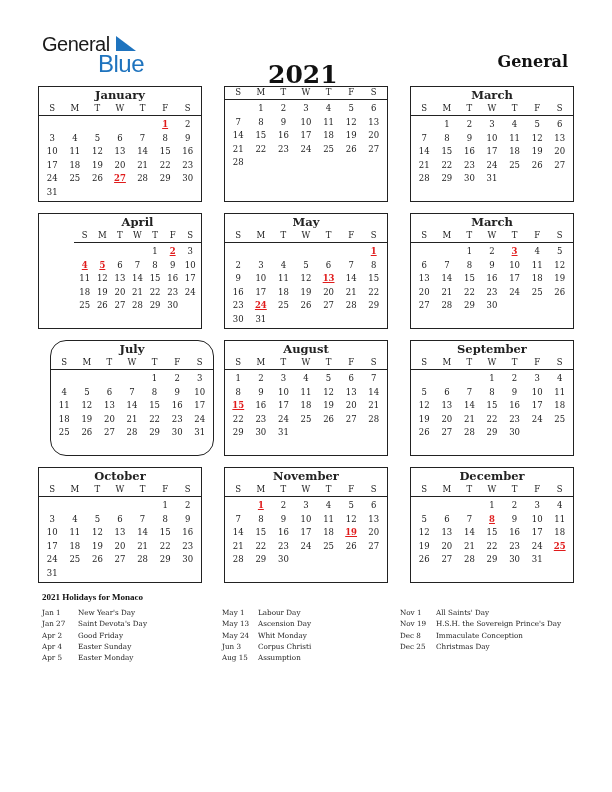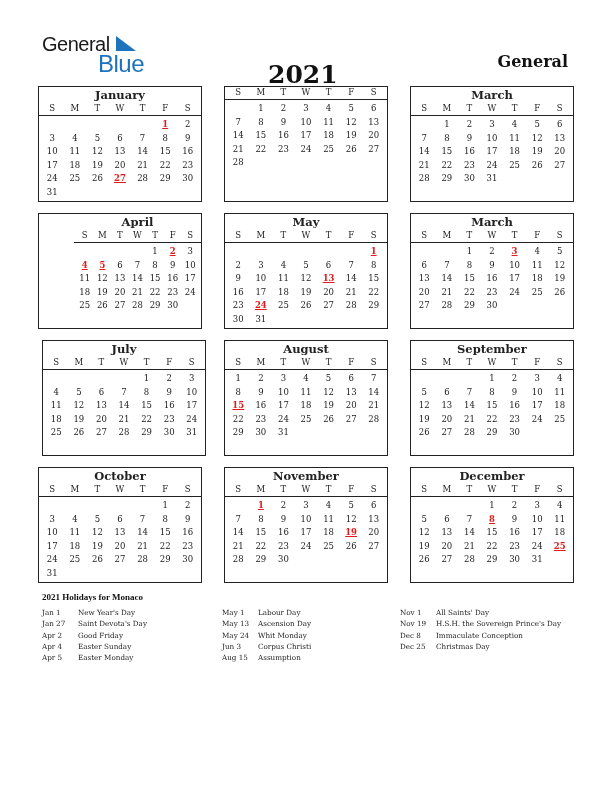--- a/index.html
+++ b/index.html
@@ -399,21 +399,21 @@
           <span>27</span>
           <span>28</span>
           <span>29</span>
           <span>30</span>
           <span></span>
           <span></span>
           <span></span>
         </div>
       </div>
     </div>
-    <div class="month" style="left: 4px; top: 254px;">
+    <div class="month" style="left: 12px; top: 254px; border-radius: 16px;">
       <div class="mname">July</div>
       <div class="dow">
         <span>S</span>
         <span>M</span>
         <span>T</span>
         <span>W</span>
         <span>T</span>
         <span>F</span>
         <span>S</span>
       </div>

